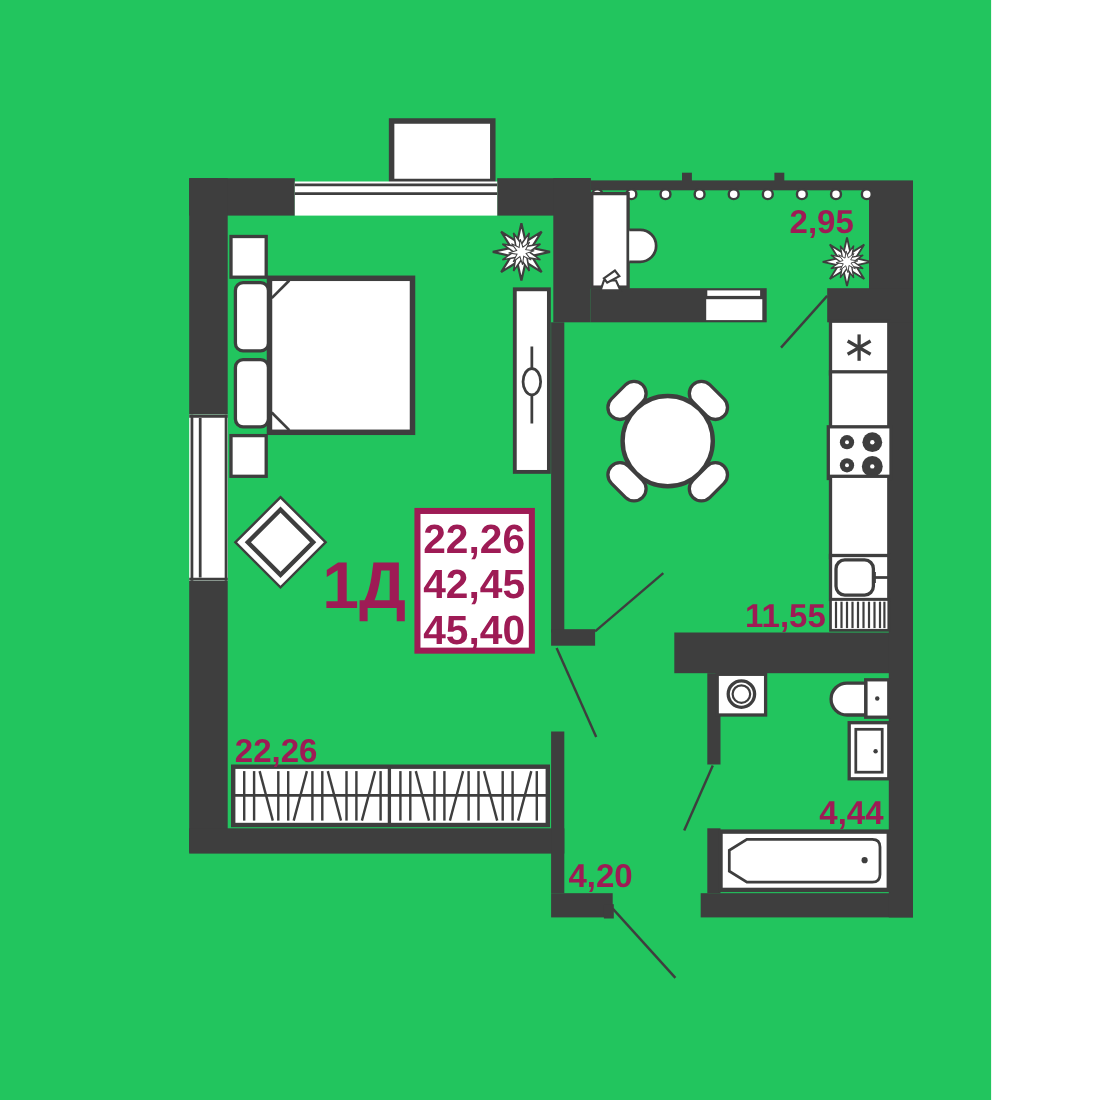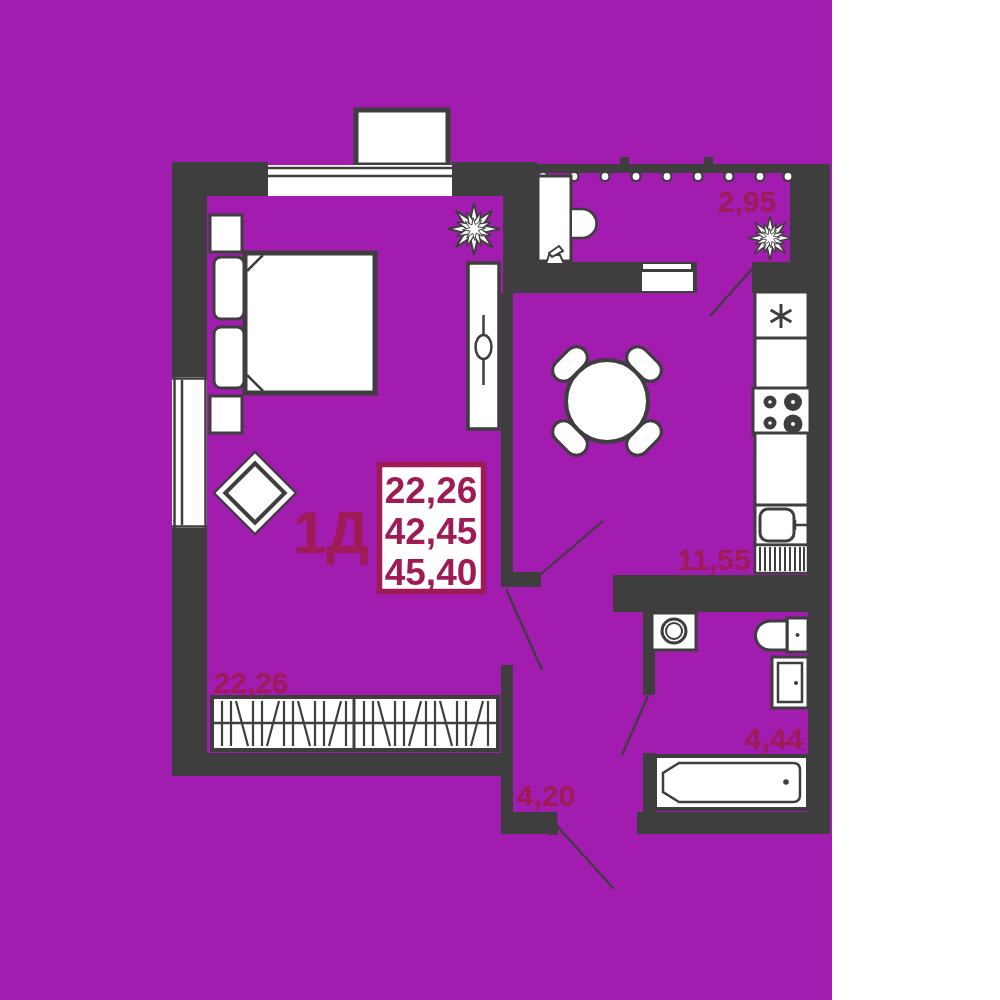--- a/index.html
+++ b/index.html
@@ -1,16 +1,16 @@
 <!DOCTYPE html>
 <html><head>
 <meta charset="utf-8">
 <style>
   html,body{margin:0;padding:0;background:#ffffff;}
-  .stage{width:832px;height:1000px;position:relative;background:#a21caf;overflow:hidden;}
+  .stage{width:901px;height:1000px;position:relative;background:#22c55e;overflow:hidden;}
   svg{display:block;}
   .wall{fill:#3E3E3E;stroke:none;}
   .ln{stroke:#3E3E3E;fill:none;}
   .s2{stroke-width:2;}.s22{stroke-width:2.2;}.s25{stroke-width:2.5;}.s3{stroke-width:3;}
   .s35{stroke-width:3.5;}.s4{stroke-width:4;}.s5{stroke-width:5;}
   .wf{fill:#ffffff;}
   .dark{fill:#3E3E3E;}
   .lbl{fill:#9E1B55;font-family:"Liberation Sans",sans-serif;font-weight:700;font-size:30px;}
   .lbl-big{font-size:60px;}
   .lbl-box{font-size:37px;}

